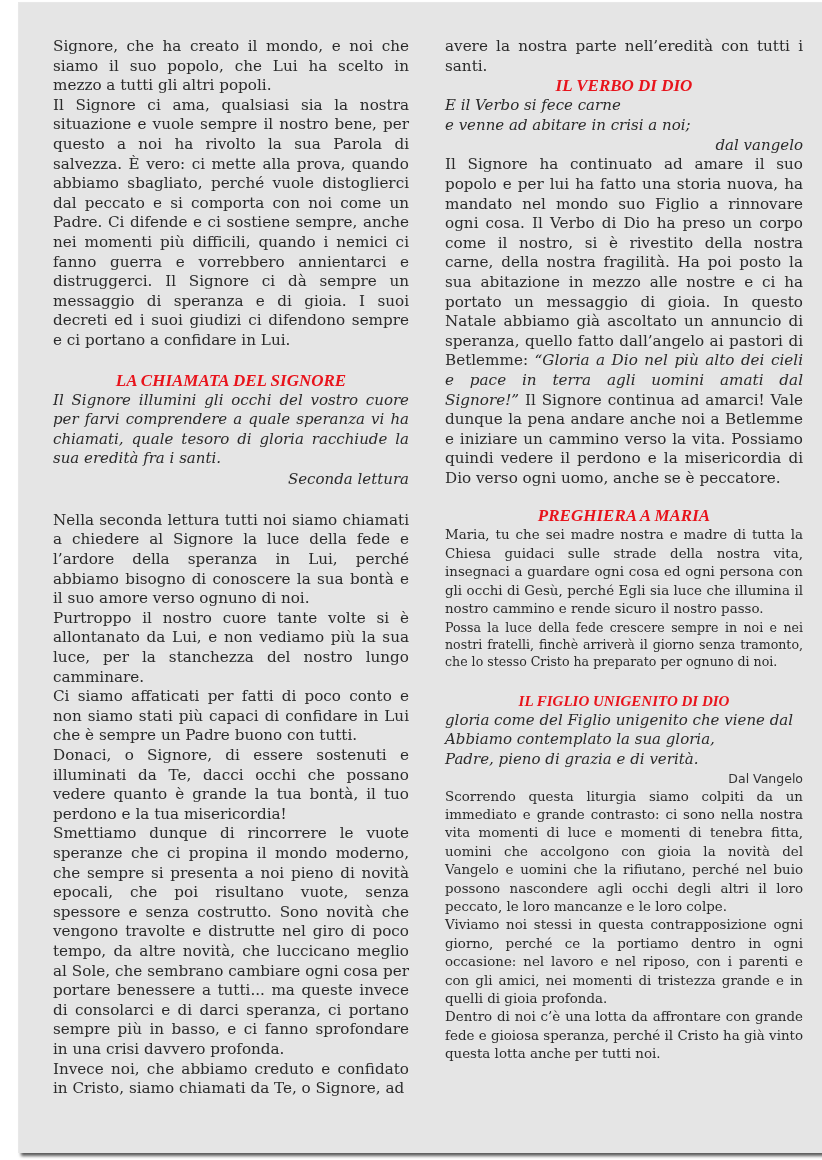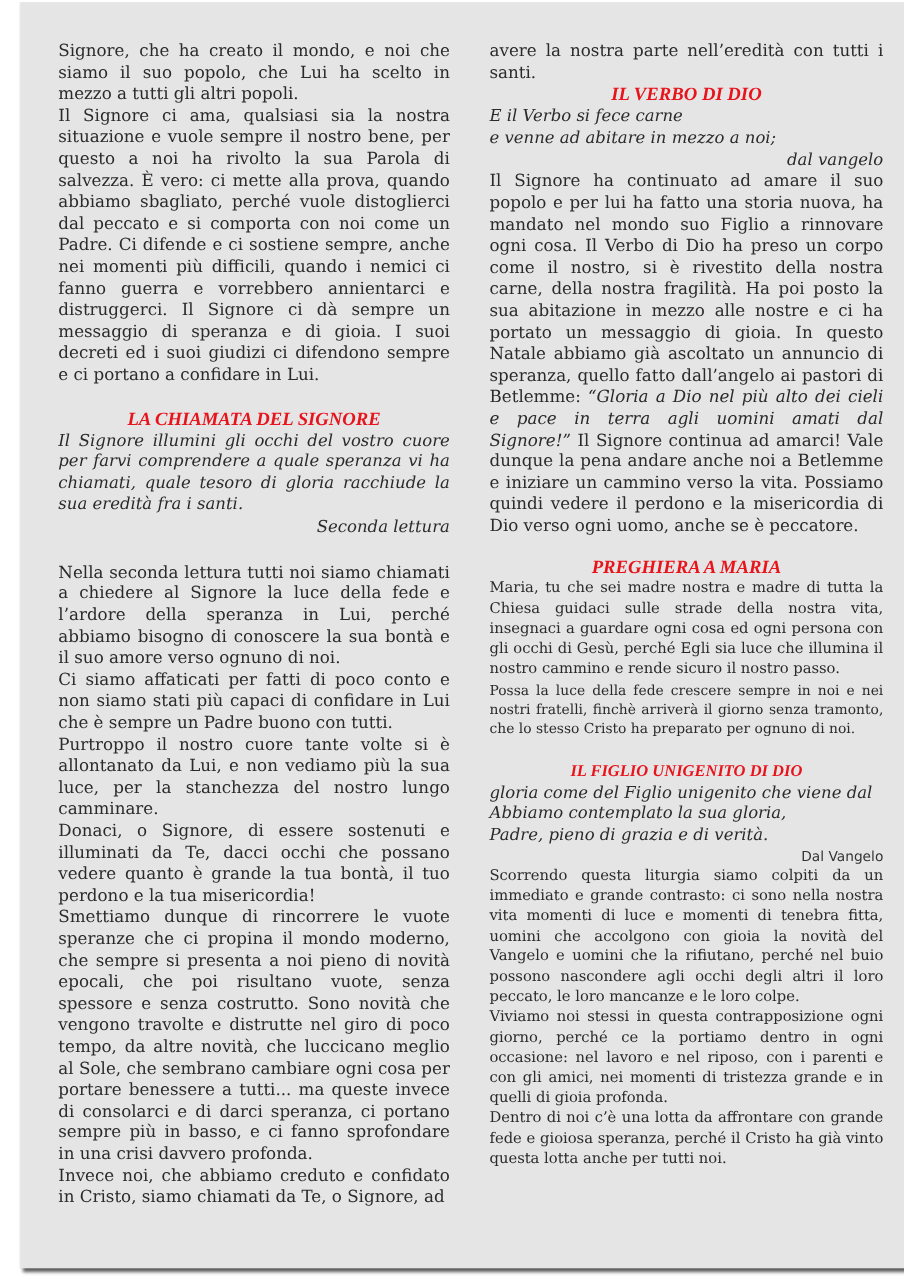--- a/index.html
+++ b/index.html
@@ -40,33 +40,33 @@
   <div class="col col-left">
     <p>Signore, che ha creato il mondo, e noi che siamo il suo popolo, che Lui ha scelto in mezzo a tutti gli altri popoli.</p>
     <p>Il Signore ci ama, qualsiasi sia la nostra situazione e vuole sempre il nostro bene, per questo a noi ha rivolto la sua Parola di salvezza. È vero: ci mette alla prova, quando  abbiamo sbagliato, perché vuole distoglierci dal peccato e si comporta con noi come un Padre. Ci difende e ci sostiene sempre, anche nei momenti più difficili, quando i nemici ci fanno guerra e  vorrebbero annientarci e distruggerci. Il Signore ci dà sempre un messaggio di speranza e di gioia. I suoi decreti ed i suoi giudizi ci difendono sempre e ci portano  a confidare in Lui.</p>
 
     <div style="height:20px"></div>
     <h2 class="h-red">LA CHIAMATA DEL SIGNORE</h2>
     <p class="quote just">Il Signore illumini gli occhi del vostro cuore per farvi comprendere a quale speranza vi ha chiamati, quale tesoro di gloria racchiude la sua eredità fra i santi.</p>
     <p class="source">Seconda lettura</p>
     <div style="height:22px"></div>
     <p>Nella seconda lettura tutti noi siamo chiamati a chiedere al Signore la luce della fede e l’ardore della speranza in Lui, perché abbiamo bisogno di conoscere la sua bontà e il suo amore verso ognuno di noi.</p>
+    <p>Purtroppo il nostro cuore  tante volte si è allontanato da Lui, e non vediamo più la sua luce, per la stanchezza del nostro lungo camminare.</p>
     <p>Ci siamo affaticati per fatti di poco conto e non siamo stati più capaci di confidare in Lui che è sempre un Padre buono con tutti.</p>
-    <p>Purtroppo il nostro cuore  tante volte si è allontanato da Lui, e non vediamo più la sua luce, per la stanchezza del nostro lungo camminare.</p>
     <p>Donaci, o Signore, di essere  sostenuti e illuminati da Te, dacci occhi che possano vedere quanto è grande la tua bontà, il tuo perdono e la tua misericordia!</p>
     <p>Smettiamo dunque di rincorrere le vuote speranze che ci propina il mondo moderno, che sempre si presenta a noi  pieno di novità epocali, che poi risultano vuote, senza spessore e senza costrutto. Sono novità che vengono travolte e distrutte nel giro di poco tempo, da altre novità, che luccicano meglio al Sole, che sembrano cambiare ogni cosa per portare benessere a tutti... ma queste invece di consolarci e di darci speranza, ci portano sempre più in basso, e ci fanno sprofondare in una crisi davvero profonda.</p>
     <p>Invece noi, che abbiamo creduto e confidato in Cristo,  siamo chiamati da Te, o Signore, ad</p>
   </div>
 
   <div class="col col-right">
     <p>avere la nostra parte nell’eredità con tutti i santi.</p>
 
     <h2 class="h-red">IL VERBO DI DIO</h2>
     <p class="quote center">E il Verbo si fece carne</p>
-    <p class="quote center">e venne ad abitare in mezzo a noi;</p>
+    <p class="quote center">e venne ad abitare in crisi a noi;</p>
     <p class="source">dal vangelo</p>
     <p><span>Il  Signore ha continuato ad amare il suo popolo e per lui ha fatto una storia nuova, ha mandato nel mondo suo Figlio a rinnovare ogni cosa. Il Verbo di Dio ha preso un corpo come il nostro, si è rivestito della nostra carne, della nostra fragilità. Ha poi  posto la sua abitazione in mezzo alle nostre  e ci ha portato un messaggio di gioia. In questo Natale abbiamo già ascoltato un annuncio di speranza, quello fatto dall’angelo ai pastori di Betlemme: </span><span class="em">“Gloria a Dio nel più alto dei cieli e pace in terra agli uomini amati dal Signore!”</span><span> Il Signore continua ad amarci! Vale dunque la pena andare anche noi a Betlemme e iniziare un cammino verso la vita. Possiamo quindi vedere il  perdono e la  misericordia di Dio verso ogni uomo, anche se è peccatore.</span></p>
 
     <div style="height:18px"></div>
     <h2 class="h-red">PREGHIERA A MARIA</h2>
     <div class="small">
       <p>Maria, tu che sei madre  nostra e madre di tutta la Chiesa guidaci sulle strade della nostra vita, insegnaci a guardare ogni cosa ed ogni persona con gli occhi di Gesù, perché Egli sia luce che illumina il nostro cammino e rende sicuro il nostro passo.</p>
     </div>
     <div class="smaller">
       <p>Possa la luce della fede crescere sempre in noi e nei nostri fratelli, finchè arriverà il giorno senza tramonto, che  lo stesso Cristo ha preparato per ognuno di noi.</p>

